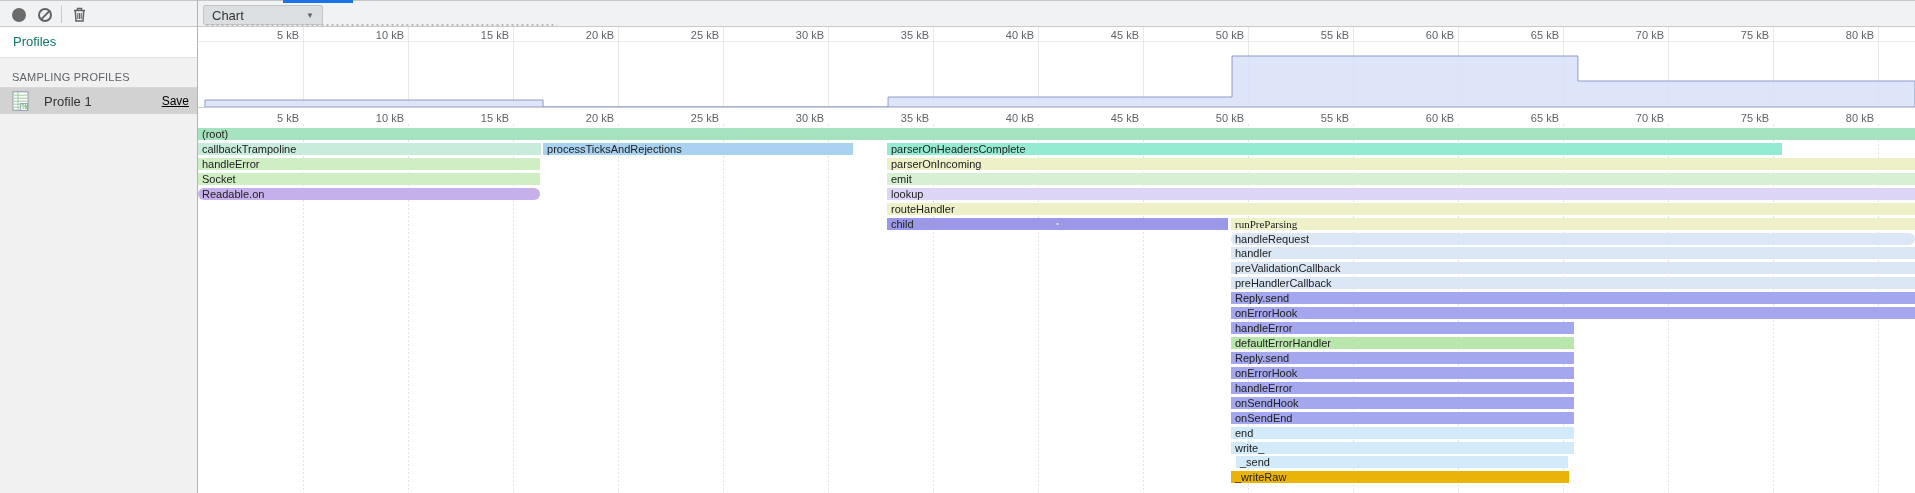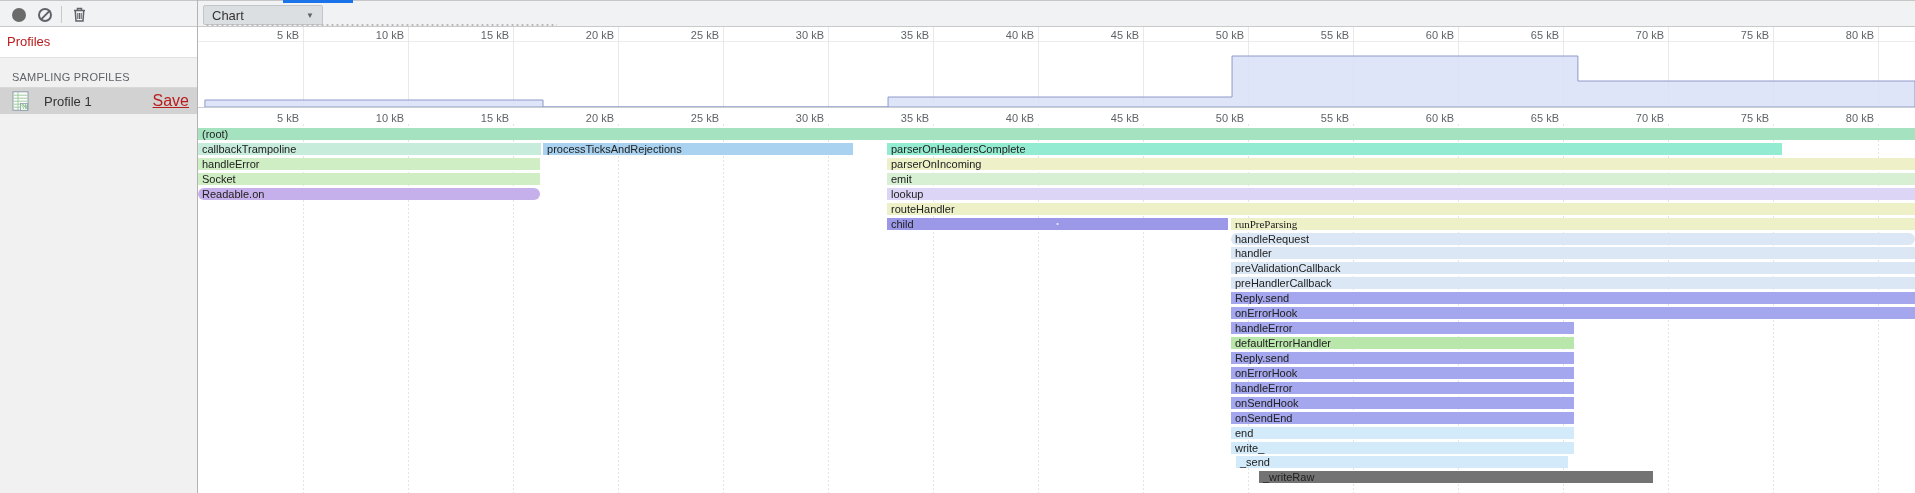--- a/index.html
+++ b/index.html
@@ -27,31 +27,31 @@
     display:flex; align-items:center; font-size:13px; color:#333; padding:0 8px; }
   #perspective-select .sel-label { flex:1; }
   #perspective-select .arrow { font-size:8px; color:#5f6368; }
   #overview-resizer { position:absolute; left:205px; top:22px; width:352px; height:5px; z-index:4;
     background-image:radial-gradient(circle, #b9b9b9 1px, rgba(0,0,0,0) 1.2px);
     background-size:5px 4px; cursor:row-resize; }
 
   
   #sidebar { position:absolute; left:0; top:27px; width:197px; height:466px; background:#fff; }
   #sidebar-divider { position:absolute; left:197px; top:0; width:1px; height:493px; background:#b3b3b3; }
-  .profiles-heading { position:absolute; left:7px; top:7px; font-size:13px; color:#b91c1c; }
+  .profiles-heading { position:absolute; left:13px; top:7px; font-size:13px; color:#0f766e; }
   .sidebar-lower { position:absolute; left:0; top:30px; width:197px; height:436px; background:#f1f1f1;
     border-top:1px solid #e2e2e2; }
   .section-label { position:absolute; left:12px; top:13px; font-size:11px; color:#5f6368;
     letter-spacing:.2px; }
   .section-divider { position:absolute; left:0; top:29px; width:197px; height:1px; background:#d8d8d8; }
   .profile-row { position:absolute; left:0; top:30px; width:197px; height:26px; background:#d2d2d2;
     display:flex; align-items:center; cursor:pointer; }
   .profile-row .p-icon { margin-left:12px; width:18px; height:20px; flex:0 0 auto; }
   .profile-row .p-name { margin-left:14px; font-size:13px; color:#333; flex:1; }
-  .profile-row .p-save { margin-right:8px; font-size:16px; color:#b91c1c;
+  .profile-row .p-save { margin-right:8px; font-size:12px; color:#000000;
     text-decoration:underline; cursor:pointer; }
 
   
   #chart-pane { position:absolute; left:198px; top:27px; width:1717px; height:466px;
     background:#fff; overflow:hidden; }
   .ruler-label { position:absolute; width:56px; height:12px; line-height:12px; text-align:right;
     font-size:11px; color:#5f6368; white-space:nowrap; }
   #ruler-top-line { position:absolute; left:0; top:14px; width:1717px; height:1px; background:#ececec; }
   .ov-grid { position:absolute; top:0; width:1px; height:80px; background:#e9e9e9; }
   #overview-svg { position:absolute; left:0; top:0; width:1717px; height:81px; }
@@ -212,17 +212,17 @@
         <div class="flame-bar" style="left: 1032.99px; width: 342.98px; top: 295px; background: rgb(164, 167, 237);">handleError</div>
         <div class="flame-bar" style="left: 1032.99px; width: 342.98px; top: 310px; background: rgb(185, 231, 171);">defaultErrorHandler</div>
         <div class="flame-bar" style="left: 1032.99px; width: 342.98px; top: 325px; background: rgb(164, 167, 237);">Reply.send</div>
         <div class="flame-bar" style="left: 1032.99px; width: 342.98px; top: 340px; background: rgb(164, 167, 237);">onErrorHook</div>
         <div class="flame-bar" style="left: 1032.99px; width: 342.98px; top: 355px; background: rgb(164, 167, 237);">handleError</div>
         <div class="flame-bar" style="left: 1032.99px; width: 342.98px; top: 370px; background: rgb(164, 167, 237);">onSendHook</div>
         <div class="flame-bar" style="left: 1032.99px; width: 342.98px; top: 385px; background: rgb(164, 167, 237);">onSendEnd</div>
         <div class="flame-bar" style="left: 1032.99px; width: 342.98px; top: 400px; background: rgb(210, 234, 249);">end</div>
         <div class="flame-bar" style="left: 1032.99px; width: 342.98px; top: 415px; background: rgb(210, 234, 249);">write_</div>
         <div class="flame-bar" style="left: 1038px; width: 332px; top: 429px; background: rgb(210, 234, 249);">_send</div>
-        <div class="flame-bar" style="left: 1032.99px; width: 394px; top: 444px; background: #737373; margin-left: 28px;">_writeRaw</div>
+        <div class="flame-bar" style="left: 1032.99px; width: 338px; top: 444px; background: #eab308;">_writeRaw</div>
       </div>
   </main>
 
 </div>
 
 </body></html>

